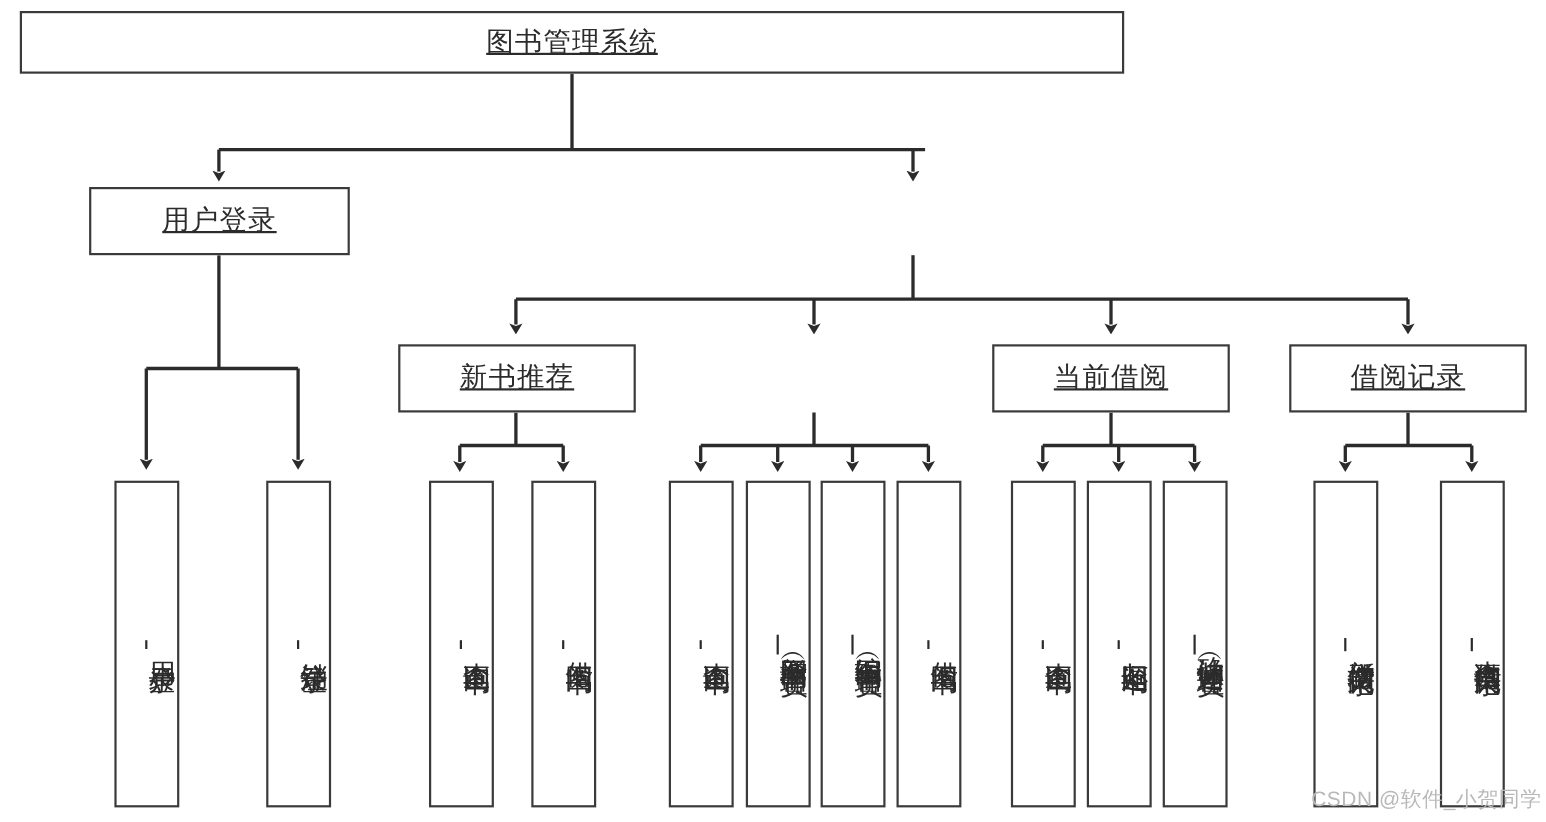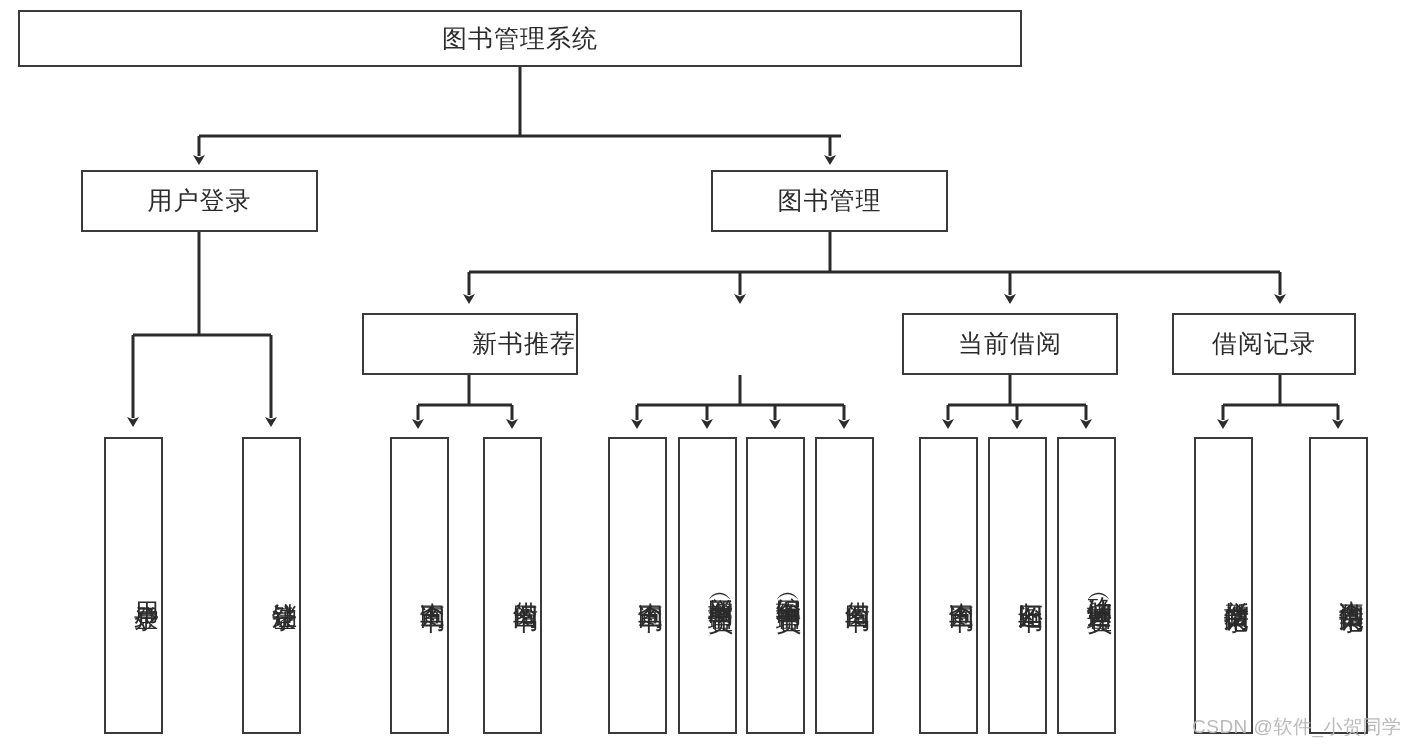--- a/index.html
+++ b/index.html
@@ -27,20 +27,21 @@
   }
   .node {
     position: absolute;
     box-sizing: border-box;
     background: #ffffff;
     border: 2px solid #3a3a3a;
     display: flex;
     align-items: center;
     justify-content: center;
     color: #2b2b2b;
+    text-decoration: underline;
   }
   .node.horiz {
     font-size: 25px;
     letter-spacing: 1px;
     line-height: 1.1;
   }
   .node.vert {
     writing-mode: vertical-rl;
     text-orientation: upright;
     font-size: 25px;
@@ -119,31 +120,28 @@
     </g>
   </svg>
 
   <div class="node horiz" style="left:18px; top:10px; width:1004px; height:57px;">
     <span>图书管理系统</span>
   </div>
 
   <div class="node horiz" style="left:81px; top:170px; width:237px; height:62px;">
     <span>用户登录</span>
   </div>
-  <div class="node horiz" style="left:711px; top:170px; width:237px; height:62px;">
-    <span>图书管理</span>
-  </div>
 
-  <div class="node horiz" style="left:362px; top:313px; width:216px; height:62px;justify-content:flex-end;">
+  <div class="node horiz" style="left:362px; top:313px; width:216px; height:62px;">
     <span>新书推荐</span>
   </div>
   <div class="node horiz" style="left:902px; top:313px; width:216px; height:62px;text-align:right;">
     <span>当前借阅</span>
   </div>
-  <div class="node horiz" style="left:1172px; top:313px; width:184px; height:62px;">
+  <div class="node horiz" style="left:1172px; top:313px; width:216px; height:62px;">
     <span>借阅记录</span>
   </div>
 
   <div class="node vert" style="left:104px; top:437px; width:59px; height:297px;">
     <span class="vlabel">用户登录</span>
   </div>
   <div class="node vert" style="left:242px; top:437px; width:59px; height:297px;">
     <span class="vlabel">注销登录</span>
   </div>
 

